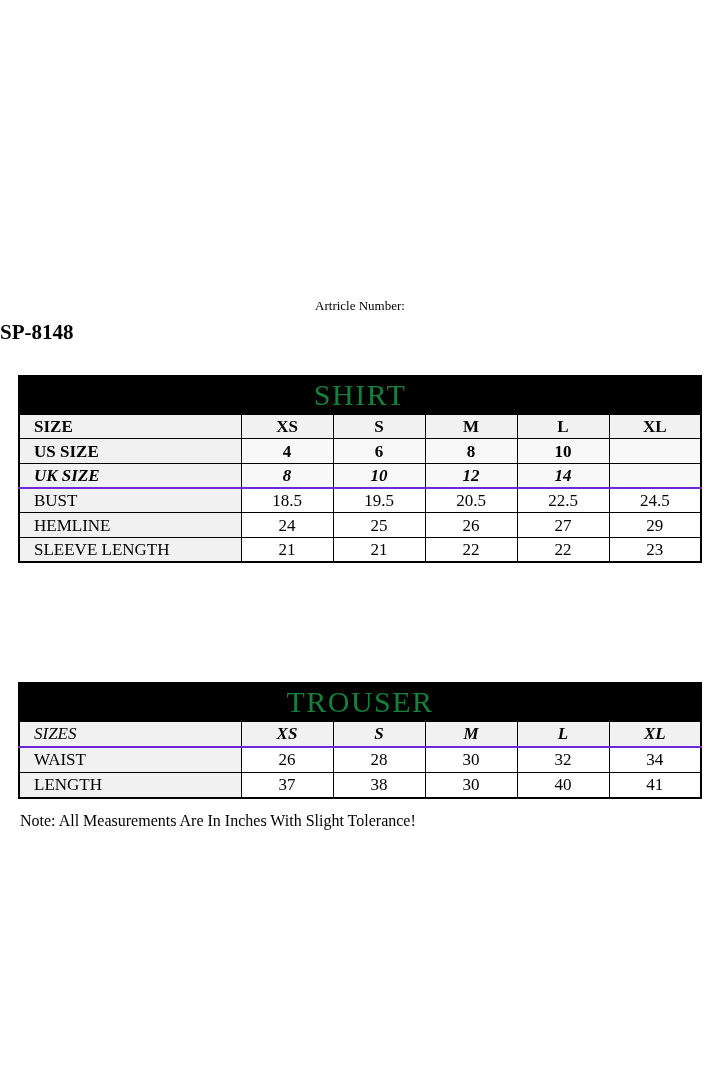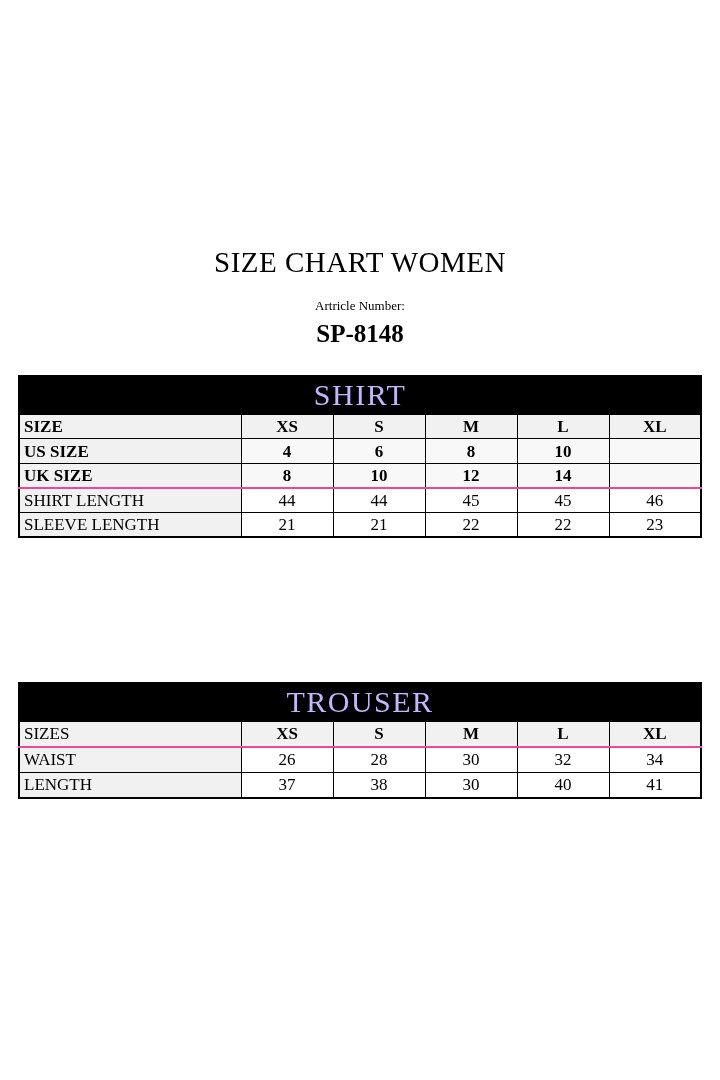--- a/index.html
+++ b/index.html
@@ -31,89 +31,88 @@
     left: 0;
     width: 100%;
     text-align: center;
     font-size: 13px;
   }
   .article-number {
     position: absolute;
     top: 320px;
     left: 0;
     width: 100%;
-    text-align: center;
-    font-size: 25px;
+    text-align: left;
+    font-size: 21px;
     font-weight: bold;
   }
   table.size-table {
     position: absolute;
     left: 18px;
     width: 682px;
     table-layout: fixed;
     border-collapse: collapse;
     border: 2px solid #000000;
     font-size: 17px;
     line-height: 1;
   }
   table.shirt { top: 375px; }
   table.trouser { top: 682px; }
   col.label-col { width: 222px; }
   col.size-col  { width: 92px; }
   th.band {
     background: #000000;
-    color: #c4b5fd;
+    color: #15803d;
     font-weight: normal;
     font-size: 30px;
     letter-spacing: 1.5px;
     text-align: center;
     height: 36px;
     border: 2px solid #000000;
     padding: 0;
   }
   .shirt tbody tr   { height: 24.7px; }
   .trouser tbody tr { height: 25.6px; }
   td {
     border: 1px solid #000000;
     padding: 0;
     vertical-align: middle;
   }
   td.label-cell {
     text-align: left;
-    padding-left: 4px;
+    padding-left: 14px;
     background: #f1f1f1;
   }
   td.size-cell {
     text-align: center;
     background: #ffffff;
   }
   tr.colhead td {
     background: #f1f1f1;
     font-weight: bold;
   }
   tr.colhead.label-regular td.label-cell { font-weight: normal; }
   tr.emph td.label-cell { font-weight: bold; }
   tr.emph td.size-cell {
     font-weight: bold;
     background: #f8f8f8;
   }
-  tr.section-end td { border-bottom: 2px solid #ec4899; }
+  tr.section-end td { border-bottom: 2px solid #6d28d9; font-style: italic; }
   .note {
     position: absolute;
     top: 812px;
     left: 20px;
     font-size: 16px;
   }
 </style>
 </head>
 <body>
 
 <div class="page">
 
-  <div class="title">SIZE CHART WOMEN</div>
   <div class="article-label">Artricle Number:</div>
   <div class="article-number">SP-8148</div>
 
   <table class="size-table shirt">
     <colgroup>
       <col class="label-col">
       <col span="5" class="size-col">
     </colgroup>
     <thead>
       <tr>
@@ -139,26 +138,34 @@
         </tr>
         <tr class="emph section-end">
           <td class="label-cell">UK SIZE</td>
           <td class="size-cell">8</td>
           <td class="size-cell">10</td>
           <td class="size-cell">12</td>
           <td class="size-cell">14</td>
           <td class="size-cell"></td>
         </tr>
         <tr>
-          <td class="label-cell">SHIRT LENGTH</td>
-          <td class="size-cell">44</td>
-          <td class="size-cell">44</td>
-          <td class="size-cell">45</td>
-          <td class="size-cell">45</td>
-          <td class="size-cell">46</td>
+          <td class="label-cell">BUST</td>
+          <td class="size-cell">18.5</td>
+          <td class="size-cell">19.5</td>
+          <td class="size-cell">20.5</td>
+          <td class="size-cell">22.5</td>
+          <td class="size-cell">24.5</td>
+        </tr>
+        <tr>
+          <td class="label-cell">HEMLINE</td>
+          <td class="size-cell">24</td>
+          <td class="size-cell">25</td>
+          <td class="size-cell">26</td>
+          <td class="size-cell">27</td>
+          <td class="size-cell">29</td>
         </tr>
         <tr>
           <td class="label-cell">SLEEVE LENGTH</td>
           <td class="size-cell">21</td>
           <td class="size-cell">21</td>
           <td class="size-cell">22</td>
           <td class="size-cell">22</td>
           <td class="size-cell">23</td>
         </tr>
       </tbody>
@@ -195,14 +202,15 @@
           <td class="label-cell">LENGTH</td>
           <td class="size-cell">37</td>
           <td class="size-cell">38</td>
           <td class="size-cell">30</td>
           <td class="size-cell">40</td>
           <td class="size-cell">41</td>
         </tr>
       </tbody>
   </table>
 
+  <div class="note">Note: All Measurements Are In Inches With Slight Tolerance!</div>
 
 </div>
 
 </body></html>

